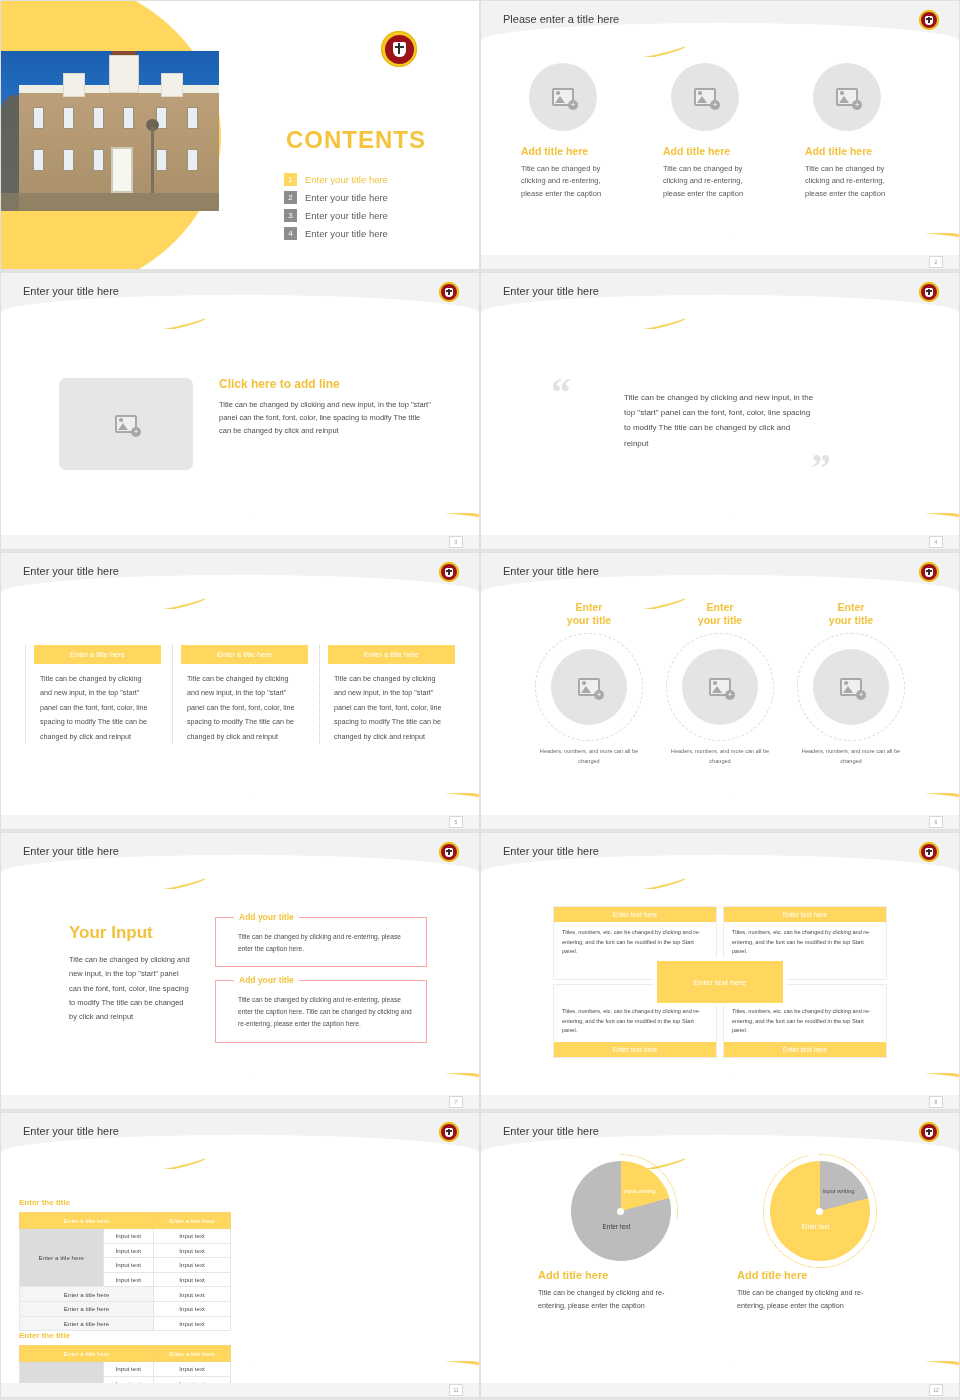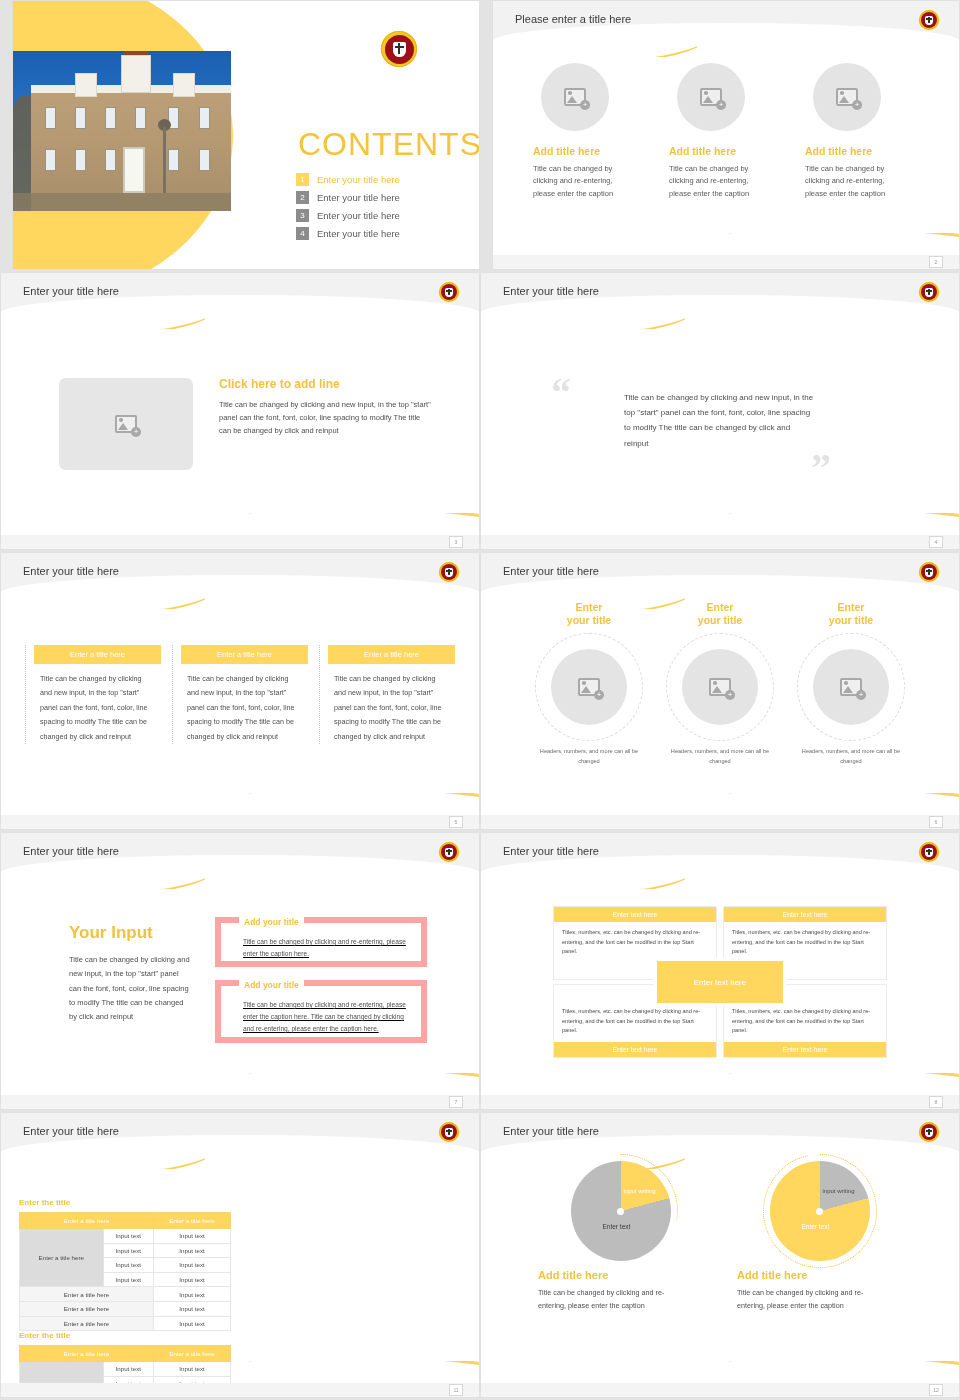--- a/index.html
+++ b/index.html
@@ -1,39 +1,39 @@
 <!DOCTYPE html>
 <html><head>
 <meta charset="utf-8">
 <style>
   html,body{margin:0;padding:0;background:#e9e9e9;}
   body{font-family:"Liberation Sans",sans-serif;}
   #page{width:960px;height:1400px;position:relative;background:#e3e3e3;overflow:hidden;}
   .grid{display:grid;grid-template-columns:480px 480px;grid-template-rows:272px 280px 280px 280px 288px;}
   .slide{position:relative;overflow:hidden;background:#fff;border:1px solid #e0e0e0;box-sizing:border-box;}
-  .slide.r0{height:270px;margin-left:12px;} .slide.r1,.slide.r2,.slide.r3{height:278px;} .slide.r4{height:286px;}
+  .slide.r0{height:270px;} .slide.r1,.slide.r2,.slide.r3{height:278px;} .slide.r4{height:286px;}
 
   
   .tslide{background:#fff;}
   .tslide .yellowblob{position:absolute;left:-180px;top:-30px;width:400px;height:330px;background:#ffd75e;border-radius:0 200px 200px 0/0 165px 165px 0;}
   .tslide .photo{position:absolute;left:0;top:50px;width:218px;height:160px;overflow:hidden;}
   .sky{position:absolute;inset:0;background:linear-gradient(#1b5fb0,#2a79cf 55%,#4a92dd);}
   .bldg{position:absolute;left:18px;top:38px;right:-4px;bottom:0;background:linear-gradient(#bda079,#a88f69);}
   .bldgroof{position:absolute;left:18px;top:34px;right:-4px;height:8px;background:#efefe6;}
   .cupola{position:absolute;left:108px;top:4px;width:30px;height:38px;background:#f2f0e8;border:1px solid #d8d5c8;box-sizing:border-box;}
   .cupolaroof{position:absolute;left:110px;top:-6px;width:26px;height:13px;background:#8a4a32;border-radius:13px 13px 0 0;}
   .dormer{position:absolute;width:22px;height:24px;background:#f2f0e8;border:1px solid #ddd9cb;box-sizing:border-box;}
   .tree{position:absolute;left:-6px;top:44px;width:46px;height:116px;background:#6b5f4a;border-radius:40% 40% 20% 20%;opacity:.85;}
   .win{position:absolute;width:11px;height:22px;background:#e9eef3;border:1px solid #9c937f;box-sizing:border-box;}
   .door{position:absolute;left:110px;top:96px;width:22px;height:46px;background:#f7f7f2;border:2px solid #cfc9b7;box-sizing:border-box;}
   .lamp{position:absolute;left:150px;top:76px;width:3px;height:66px;background:#7b7160;}
   .lamph{position:absolute;left:145px;top:68px;width:13px;height:12px;background:#6d6454;border-radius:50%;}
   .shrub{position:absolute;bottom:0;left:0;right:0;height:18px;background:#8a7e63;opacity:.75;}
   .tslide .seal{position:absolute;right:62px;top:30px;}
-  .tslide h1{position:absolute;left:285px;top:125px;margin:0;font-size:32px;font-weight:normal;color:#f5c43c;letter-spacing:1px;}
+  .tslide h1{position:absolute;left:285px;top:125px;margin:0;font-size:24px;font-weight:bold;color:#f5c43c;letter-spacing:1px;}
   .toclist{position:absolute;left:283px;top:172px;}
   .tocrow{display:flex;align-items:center;margin-bottom:5px;}
   .tocnum{width:13px;height:13px;display:flex;align-items:center;justify-content:center;font-size:8px;color:#fff;background:#8c8c8c;margin-right:8px;}
   .tocrow.active .tocnum{background:#ffd75e;}
   .toclbl{font-size:9.5px;color:#5c5c5c;}
   .tocrow.active .toclbl{color:#f3c23c;}
 
   
   .hdr{position:absolute;left:0;top:0;right:0;height:42px;background:#f2f2f2;}
   .hdrcurve{position:absolute;left:0;top:22px;right:0;height:36px;background:#fff;border-radius:100% 100% 0 0/100% 100% 0 0;}
@@ -92,21 +92,21 @@
   .s6row{position:absolute;left:52px;right:52px;top:80px;display:flex;justify-content:space-between;}
   .s6col{width:112px;position:relative;text-align:center;}
   .s6ring{width:106px;height:106px;border-radius:50%;border:1px dashed #dcdcdc;margin:0 auto;display:flex;align-items:center;justify-content:center;}
   .s6circ{width:76px;height:76px;border-radius:50%;background:#e4e4e4;display:flex;align-items:center;justify-content:center;}
   .s6h{font-size:10.5px;font-weight:bold;color:#f3c23c;line-height:1.25;position:absolute;top:-32px;left:0;right:0;}
   .s6p{font-size:5.6px;color:#6a6a6a;line-height:1.7;margin-top:6px;}
 
   
   .s7h{position:absolute;left:68px;top:90px;font-size:17px;font-weight:bold;color:#f3c23c;}
   .s7p{position:absolute;left:68px;top:120px;width:122px;font-size:7.5px;color:#4e4e4e;line-height:1.9;}
-  .s7box{position:absolute;left:214px;width:212px;border:6px solid #fca5a5;box-sizing:border-box;padding:13px 10px 10px 22px;text-decoration:underline;}
+  .s7box{position:absolute;left:214px;width:212px;border:1px solid #fca5a5;box-sizing:border-box;padding:13px 10px 10px 22px;}
   .s7box.b1{top:84px;height:50px;} .s7box.b2{top:147px;height:63px;}
   .s7bh{position:absolute;left:18px;top:-6px;background:#fff;padding:0 5px;font-size:8.5px;font-weight:bold;color:#f3c23c;}
   .s7bp{font-size:6.6px;color:#4e4e4e;line-height:1.85;}
 
   
   .s8{position:absolute;left:72px;right:72px;top:73px;}
   .s8grid{display:grid;grid-template-columns:1fr 1fr;gap:4px 6px;}
   .s8cell{border:1px solid #ececec;box-sizing:border-box;height:74px;position:relative;background:#fff;}
   .s8bar{background:#ffd75e;color:#fff;font-size:6.8px;text-align:center;padding:4px 0;}
   .s8txt{font-size:5.6px;color:#4a4a4a;line-height:1.72;padding:6px 8px;}

